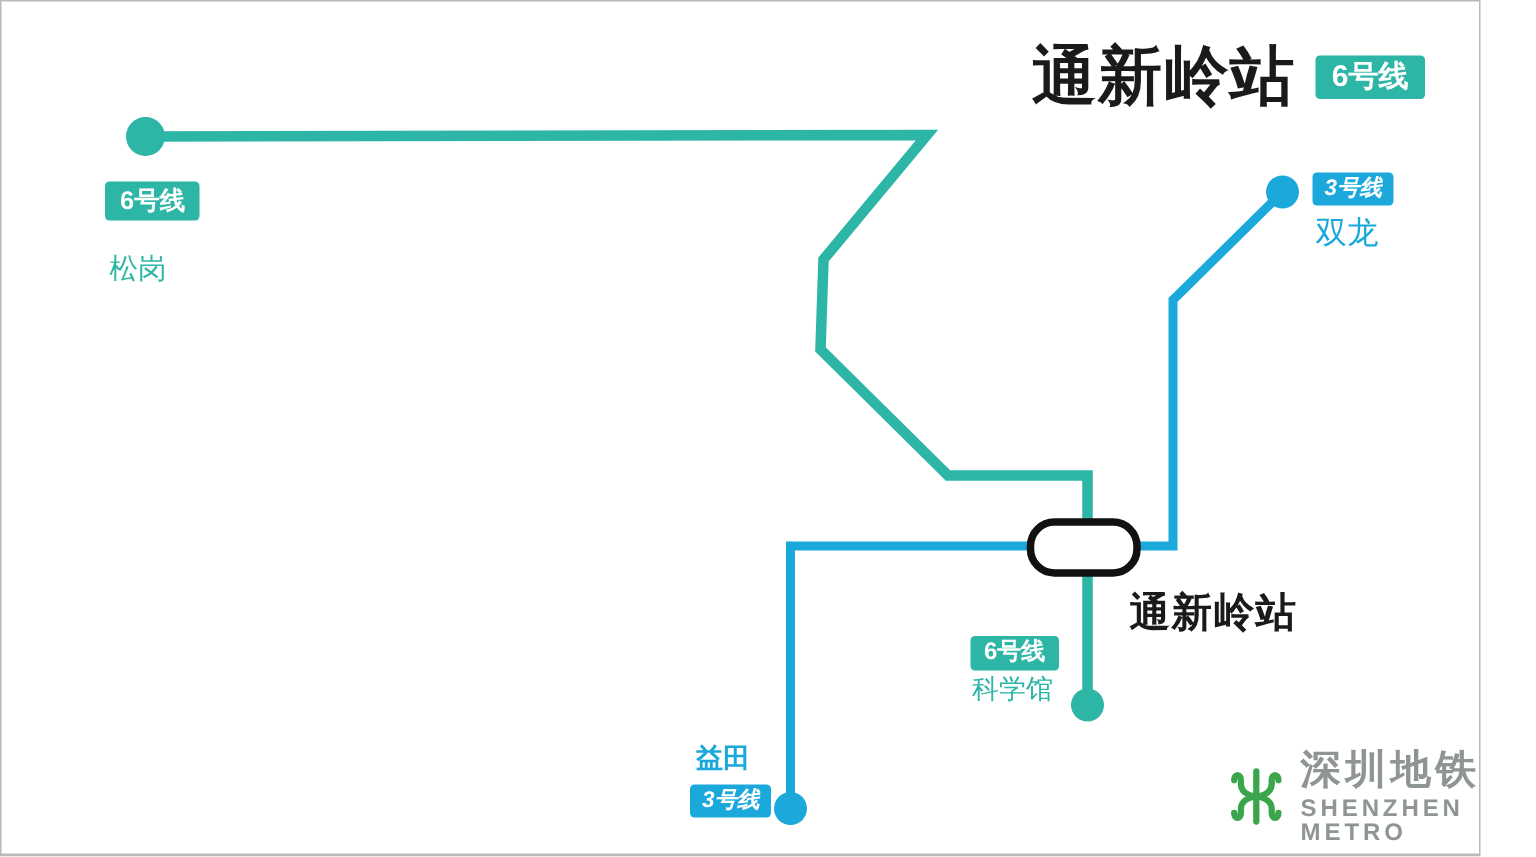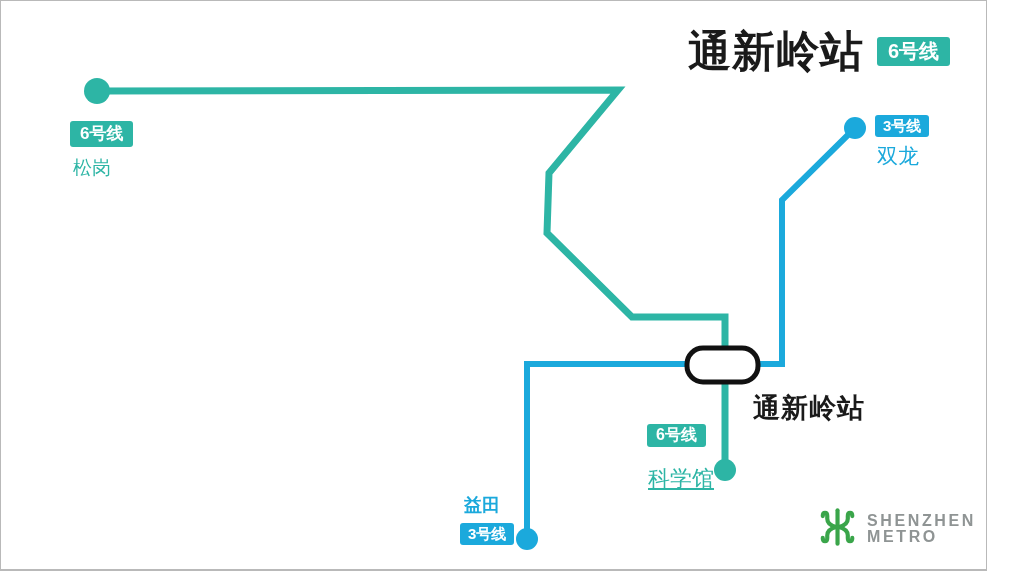--- a/index.html
+++ b/index.html
@@ -35,40 +35,40 @@
   .badge {
     display: inline-block;
     color: var(--badge-text);
     font-weight: bold;
     border-radius: 3px;
     line-height: 1;
     white-space: nowrap;
   }
   .header .badge { font-size: 20px; padding: 4px 11px 5px; }
   .bg-line6 { background: var(--line6); text-align: right; }
-  .bg-line3 { background: var(--line3); }
+  .bg-line3 { background: var(--line3); font-style: italic; }
   .fg-line6 { color: var(--line6); }
   .fg-line3 { color: var(--line3); }
 
   
   .terminus { position: absolute; display: flex; flex-direction: column; }
   .terminus .badge { align-self: flex-start; }
   .terminus .name { line-height: 1; }
 
   .songgang { left: 69px; top: 120px; }
   .songgang .badge { font-size: 17px; padding: 4px 10px 5px; }
-  .songgang .name { font-size: 19px; margin: 11px 0 0 3px; }
+  .songgang .name { font-size: 19px; margin: 23px 0 0 3px; }
 
   .shuanglong { left: 874px; top: 114px; }
   .shuanglong .badge { font-size: 15px; padding: 3px 8px 4px; }
   .shuanglong .name { font-size: 21px; margin: 8px 0 0 2px; }
 
   .kexueguan { left: 646px; top: 423px; }
   .kexueguan .badge { font-size: 16px; padding: 3px 9px 4px; }
-  .kexueguan .name { font-size: 22px; margin: 21px 0 0 1px; text-decoration: underline; }
+  .kexueguan .name { font-size: 18px; margin: 3px 0 0 1px; }
 
   .yitian { left: 459px; top: 495px; }
   .yitian .badge { font-size: 15px; padding: 3px 8px 4px; }
   .yitian .name { font-size: 18px; margin: 0 0 9px 4px; font-weight: bold; }
 
   .interchange-label {
     position: absolute;
     left: 752px;
     top: 394px;
     font-size: 27px;
@@ -149,17 +149,18 @@
   <div class="logo">
     <svg width="60" height="56" viewBox="0 0 64 60" fill="none" stroke="var(--logo-green)" stroke-width="6.5" stroke-linecap="round">
       <path d="M9,13 C9,6 16,6 16,13 L16,17 C16,25 22,28 30,30"></path>
       <path d="M55,13 C55,6 48,6 48,13 L48,17 C48,25 42,28 34,30"></path>
       <path d="M32,4 L32,30"></path>
       <path d="M9,47 C9,54 16,54 16,47 L16,43 C16,35 22,32 30,30"></path>
       <path d="M55,47 C55,54 48,54 48,47 L48,43 C48,35 42,32 34,30"></path>
       <path d="M32,56 L32,30"></path>
     </svg>
     <div class="logo-text">
+      <span class="logo-cn">深圳地铁</span>
       <span class="logo-en">SHENZHEN METRO</span>
     </div>
   </div>
 
 </div>
 
 </body></html>

